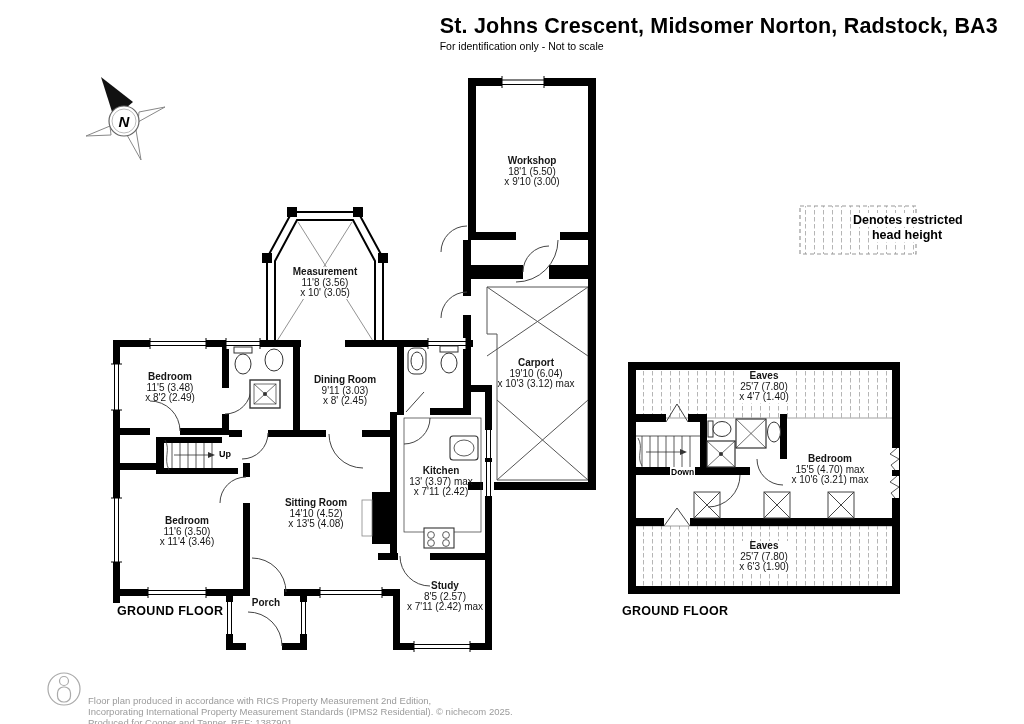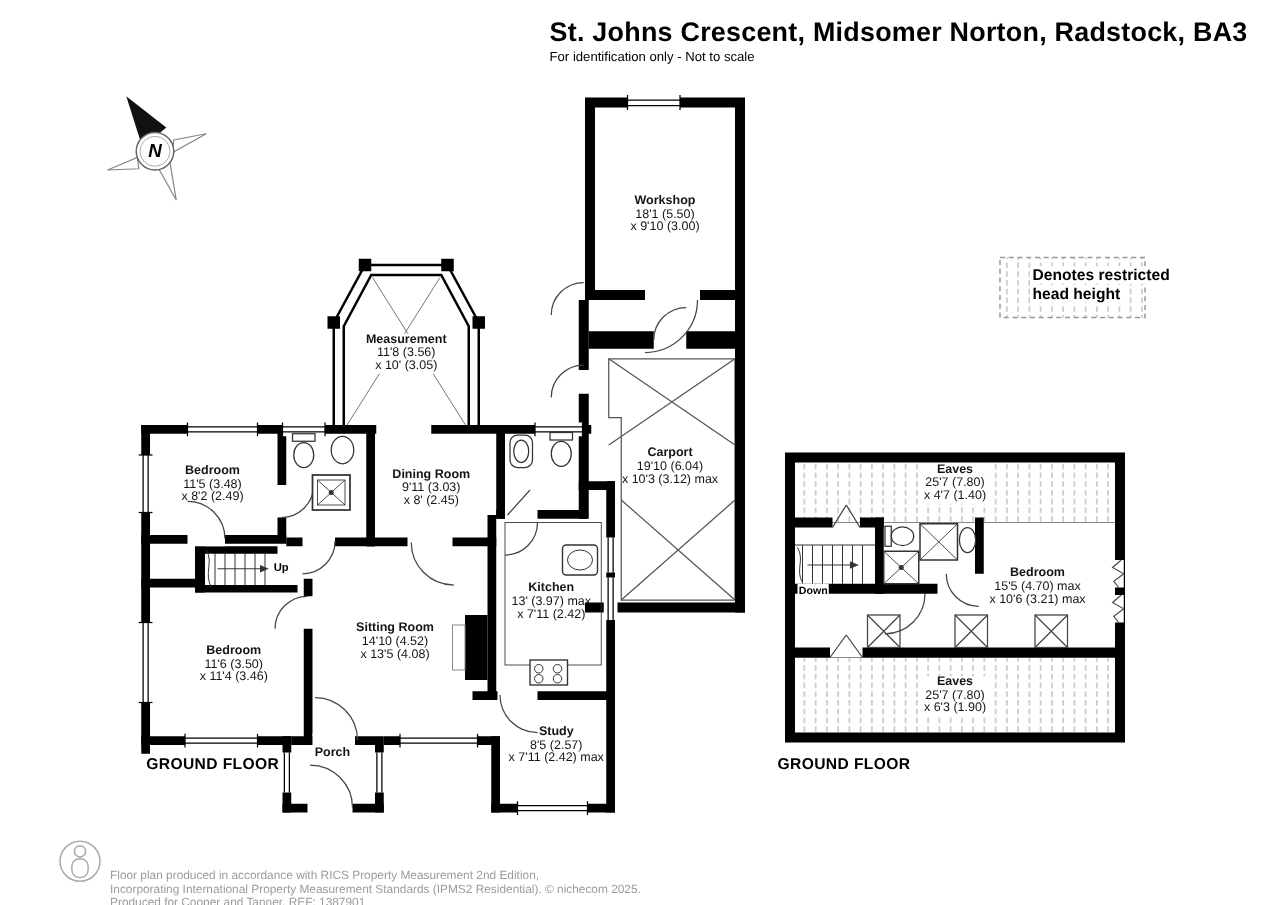--- a/index.html
+++ b/index.html
@@ -16,24 +16,24 @@
 
   
   .rlabel{position:absolute;transform:translateX(-50%);text-align:center;
           font-size:10px;line-height:10.5px;white-space:nowrap;color:#151515;}
   .rlabel b{display:block;font-weight:bold;}
   .rlabel span{display:block;}
   .bg b,.bg span{background:#fff;padding:0 2px;}
 
   .floor-title{position:absolute;font-size:12.5px;font-weight:bold;color:#000;letter-spacing:.3px;text-align:right;}
   .stair-lbl{position:absolute;font-size:9px;font-weight:bold;color:#000;}
-  .stair-lbl.small{font-size:8.5px;background:#fff;padding:0 1px;}
+  .stair-lbl.small{font-size:8.5px;background:#fff;padding:0 1px;margin-left:32px;}
 
   
-  .legend-text{position:absolute;left:824px;top:213px;width:112px;text-align:left;
+  .legend-text{position:absolute;left:851px;top:213px;width:112px;text-align:center;
                font-size:12.5px;line-height:15px;font-weight:bold;color:#000;}
   .legend-text span{background:#fff;padding:0 2px;box-decoration-break:clone;-webkit-box-decoration-break:clone;}
 
   .north-n{position:absolute;left:124px;top:121px;transform:translate(-50%,-50%);
            font-size:15px;font-weight:bold;font-style:italic;color:#000;}
 
   
   .footer{position:absolute;left:88px;top:670px;font-size:9.5px;line-height:11px;color:#9b9b9b;margin-top:25px;}
 </style>
 </head>

